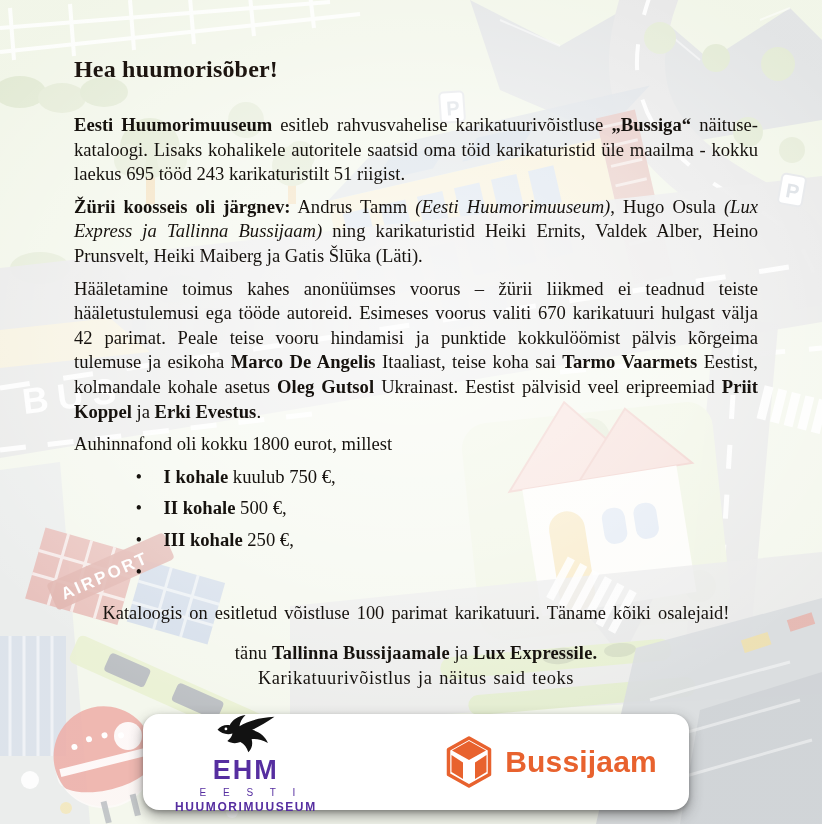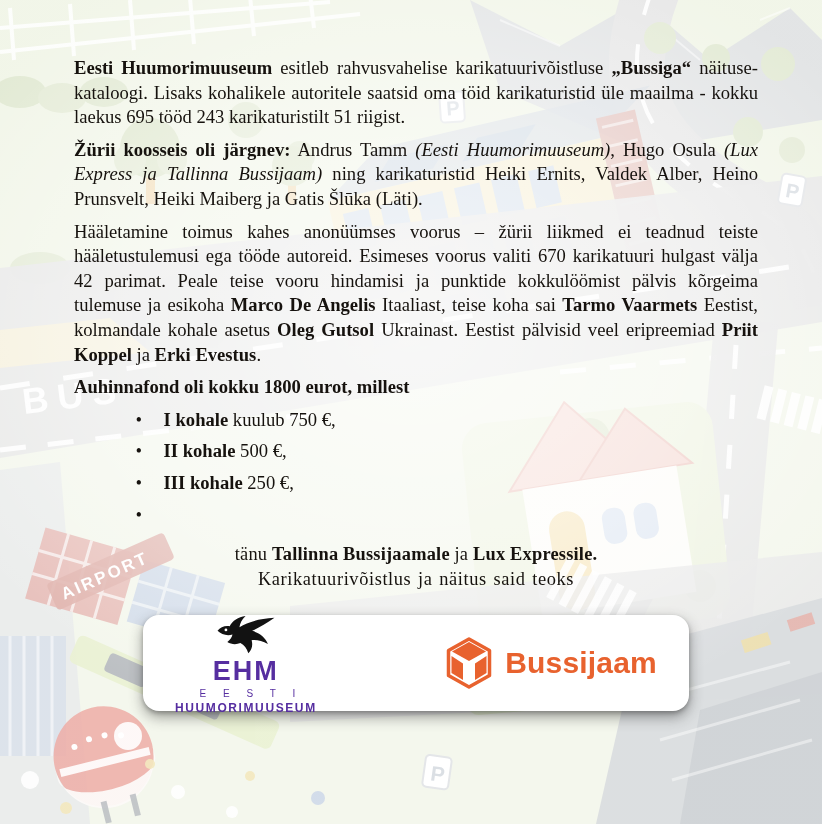--- a/index.html
+++ b/index.html
@@ -5,21 +5,21 @@
   html,body{margin:0;padding:0;background:#ffffff;}
   .page{position:relative;width:822px;height:824px;overflow:hidden;
         background:#ecf1e0;font-family:"Liberation Serif",serif;}
   .bg{position:absolute;left:0;top:0;}
   .overlay{position:absolute;left:0;top:0;right:0;bottom:0;pointer-events:none;
     background:radial-gradient(ellipse 64% 50% at 50% 40%,
       rgba(255,255,255,.84) 0%, rgba(255,255,255,.70) 55%, rgba(255,255,255,.50) 100%);}
   .content{position:absolute;left:74px;top:56px;width:684px;color:#16120e;}
   .title{font-size:24px;font-weight:bold;margin:0 0 30px 0;color:#1d1510;letter-spacing:.2px;}
   .para{font-size:18.6px;line-height:24.6px;margin:0 0 8px 0;text-align:justify;}
-  .para.left{text-align:left;font-weight:bold;}
+  .para.left{text-align:left;}
   .b{font-weight:bold;}
   .i{font-style:italic;}
   .bullets{margin:8px 0 15px 0;}
   .bullet-row{display:flex;font-size:18.6px;line-height:24.6px;margin-bottom:7px;white-space:pre;}
   .bullet-dot{margin-left:62px;margin-right:22px;font-weight:bold;font-size:16px;}
   .center-line{text-align:center;white-space:nowrap;font-size:18.4px;line-height:25px;margin:0;}
   .catalog-line{margin:17px 0 15px 0;word-spacing:2.5px;}
   .closing-1{letter-spacing:.6px;word-spacing:1.5px;}
   .closing-2{letter-spacing:.2px;}
   .logo-bar{position:relative;box-sizing:border-box;margin:23px 0 0 69px;width:546px;height:96px;
@@ -242,36 +242,38 @@
     </g>
     <g transform="rotate(8 436 772)">
       <rect x="424" y="756" width="26" height="32" rx="4" fill="#ffffff" stroke="#c9cdd2" stroke-width="2"></rect>
       <text x="431" y="781" font-size="21" font-weight="bold" fill="#b6bfc9" font-family="Liberation Sans, sans-serif">P</text>
     </g>
   </svg>
 
   <div class="overlay"></div>
 
   <div class="content">
+    <h1 class="title">Hea huumorisõber!</h1>
 
     <p class="para"><span class="b">Eesti Huumorimuuseum</span><span> esitleb rahvusvahelise karikatuurivõistluse </span><span class="b">„Bussiga“</span><span> näituse-kataloogi. Lisaks kohalikele autoritele saatsid oma töid karikaturistid üle maailma - kokku laekus 695 tööd 243 karikaturistilt 51 riigist.</span></p>
 
     <p class="para"><span class="b">Žürii koosseis oli järgnev:</span><span> Andrus Tamm </span><span class="i">(Eesti Huumorimuuseum)</span><span>, Hugo Osula </span><span class="i">(Lux Express ja Tallinna Bussijaam)</span><span> ning karikaturistid Heiki Ernits, Valdek Alber, Heino Prunsvelt, Heiki Maiberg ja Gatis Šlūka (Läti).</span></p>
 
     <p class="para"><span>Hääletamine toimus kahes anonüümses voorus – žürii liikmed ei teadnud teiste hääletustulemusi ega tööde autoreid. Esimeses voorus valiti 670 karikatuuri hulgast välja 42 parimat. Peale teise vooru hindamisi ja punktide kokkulöömist pälvis kõrgeima tulemuse ja esikoha </span><span class="b">Marco De Angelis</span><span> Itaaliast, teise koha sai </span><span class="b">Tarmo Vaarmets</span><span> Eestist, kolmandale kohale asetus </span><span class="b">Oleg Gutsol</span><span> Ukrainast. Eestist pälvisid veel eripreemiad </span><span class="b">Priit Koppel</span><span> ja </span><span class="b">Erki Evestus</span><span>.</span></p>
 
     <p class="para left">Auhinnafond oli kokku 1800 eurot, millest</p>
 
     <div class="bullets">
       <div class="bullet-row"><span class="bullet-dot">•</span><span class="b">I kohale</span><span> kuulub 750 €,</span></div>
       <div class="bullet-row"><span class="bullet-dot">•</span><span class="b">II kohale</span><span> 500 €,</span></div>
       <div class="bullet-row"><span class="bullet-dot">•</span><span class="b">III kohale</span><span> 250 €,</span></div>
       <div class="bullet-row"><span class="bullet-dot">•</span></div>
     </div>
 
+    <p class="center-line catalog-line">Kataloogis on esitletud võistluse 100 parimat karikatuuri. Täname kõiki osalejaid!</p>
 
     <p class="center-line closing-2"><span>tänu </span><span class="b">Tallinna Bussijaamale</span><span> ja </span><span class="b">Lux Expressile.</span></p>
     <p class="center-line closing-1">Karikatuurivõistlus ja näitus said teoks</p>
 
     <div class="logo-bar">
 
       <div class="ehm">
         <svg width="64" height="42" viewBox="0 0 130 90">
           <path fill="#121212" d="M4 34 C10 26 20 22 30 24 C36 12 48 4 64 2 C56 10 52 18 51 26 C68 16 90 8 126 6 C108 18 92 28 78 34 C94 38 106 48 112 62 C100 56 88 53 77 54 C80 64 78 74 70 82 C67 72 61 64 53 60 C44 64 33 63 25 58 C31 53 35 48 36 42 C24 45 12 42 4 34 Z"></path>
           <circle cx="22" cy="32" r="3" fill="#ffffff"></circle>

